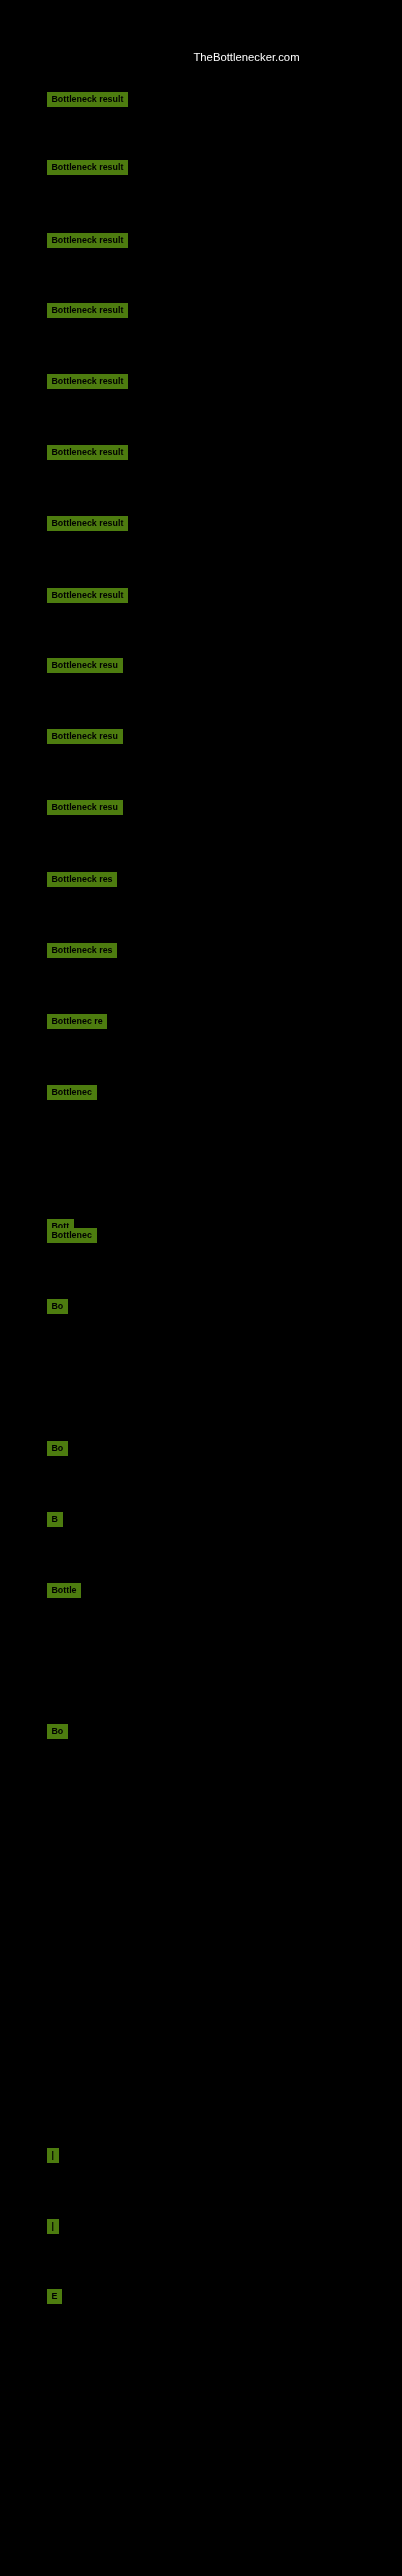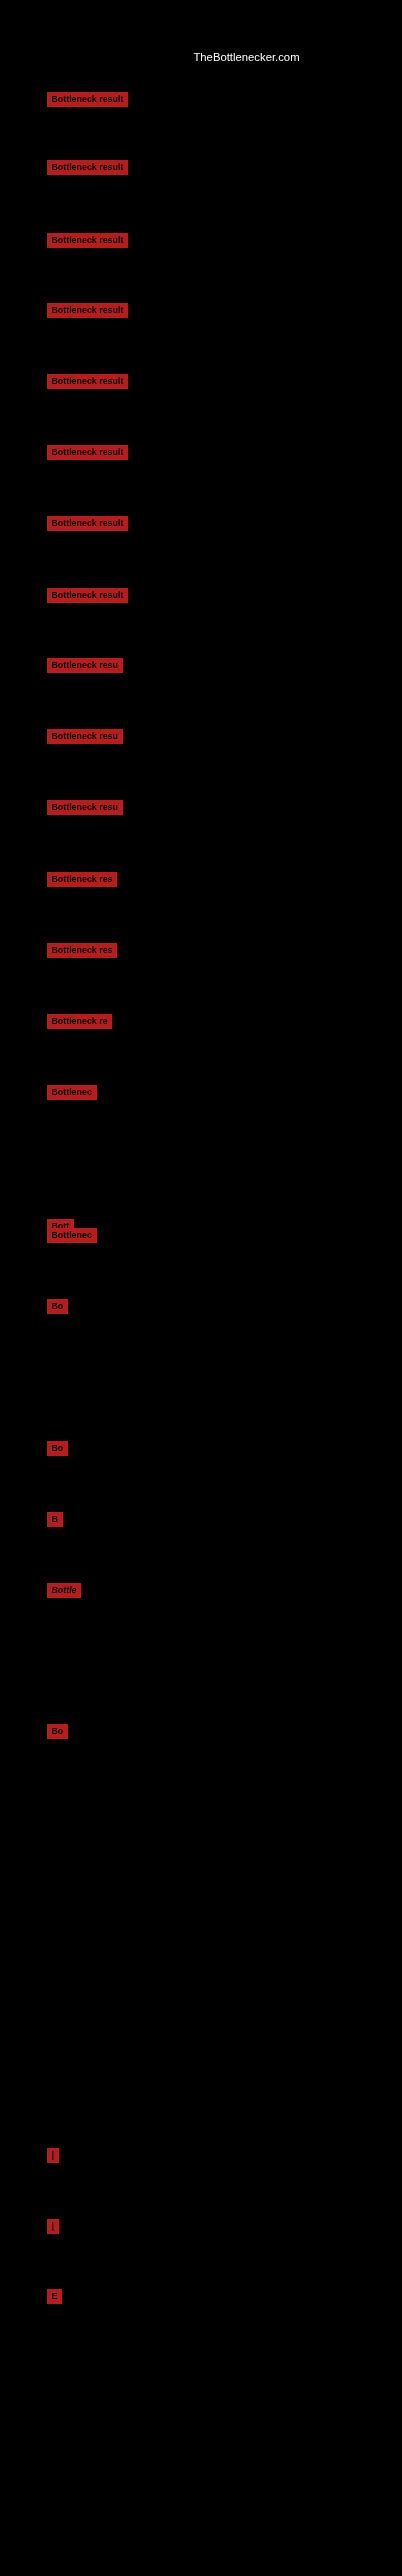--- a/index.html
+++ b/index.html
@@ -17,21 +17,21 @@
     .site-title {
       text-align: center;
       color: #ffffff;
       font-size: 11.3px;
       padding: 6.4px 0;
       position: absolute;
       width: 100%;
       top: 0;
     }
     .bottleneck-badge {
-      background-color: #b91c1c;
+      background-color: #4d7c0f;
       color: #000000;
       font-size: 8.9px;
       font-weight: bold;
       padding: 2.4px 4.8px;
       display: inline-block;
       position: absolute;
       left: 1.6px;
       white-space: nowrap;
     }
   </style>
@@ -46,25 +46,25 @@
 <span class="bottleneck-badge" style="top: 258px;">Bottleneck result</span>
 <span class="bottleneck-badge" style="top: 329px;">Bottleneck result</span>
 <span class="bottleneck-badge" style="top: 400px;">Bottleneck result</span>
 <span class="bottleneck-badge" style="top: 471px;">Bottleneck result</span>
 <span class="bottleneck-badge" style="top: 543px;">Bottleneck result</span>
 <span class="bottleneck-badge" style="top: 613px;">Bottleneck resu</span>
 <span class="bottleneck-badge" style="top: 684px;">Bottleneck resu</span>
 <span class="bottleneck-badge" style="top: 755px;">Bottleneck resu</span>
 <span class="bottleneck-badge" style="top: 827px;">Bottleneck res</span>
 <span class="bottleneck-badge" style="top: 898px;">Bottleneck res</span>
-<span class="bottleneck-badge" style="top: 969px;">Bottleneck re</span>
+<span class="bottleneck-badge" style="top: 969px;">Bottlenec re</span>
 <span class="bottleneck-badge" style="top: 1040px;">Bottlenec</span>
 <span class="bottleneck-badge" style="top: 1174px;">Bott</span>
 <span class="bottleneck-badge" style="top: 1183px;">Bottlenec</span>
 <span class="bottleneck-badge" style="top: 1254px;">Bo</span>
 <span class="bottleneck-badge" style="top: 1396px;">Bo</span>
 <span class="bottleneck-badge" style="top: 1467px;">B</span>
-<span class="bottleneck-badge" style="top: 1538px; font-style: italic;">Bottle</span>
+<span class="bottleneck-badge" style="top: 1538px;">Bottle</span>
 <span class="bottleneck-badge" style="top: 1679px;">Bo</span>
 <span class="bottleneck-badge" style="top: 2103px;">|</span>
 <span class="bottleneck-badge" style="top: 2174px;">|</span>
 <span class="bottleneck-badge" style="top: 2244px;">E</span>
 
 
 </body></html>

